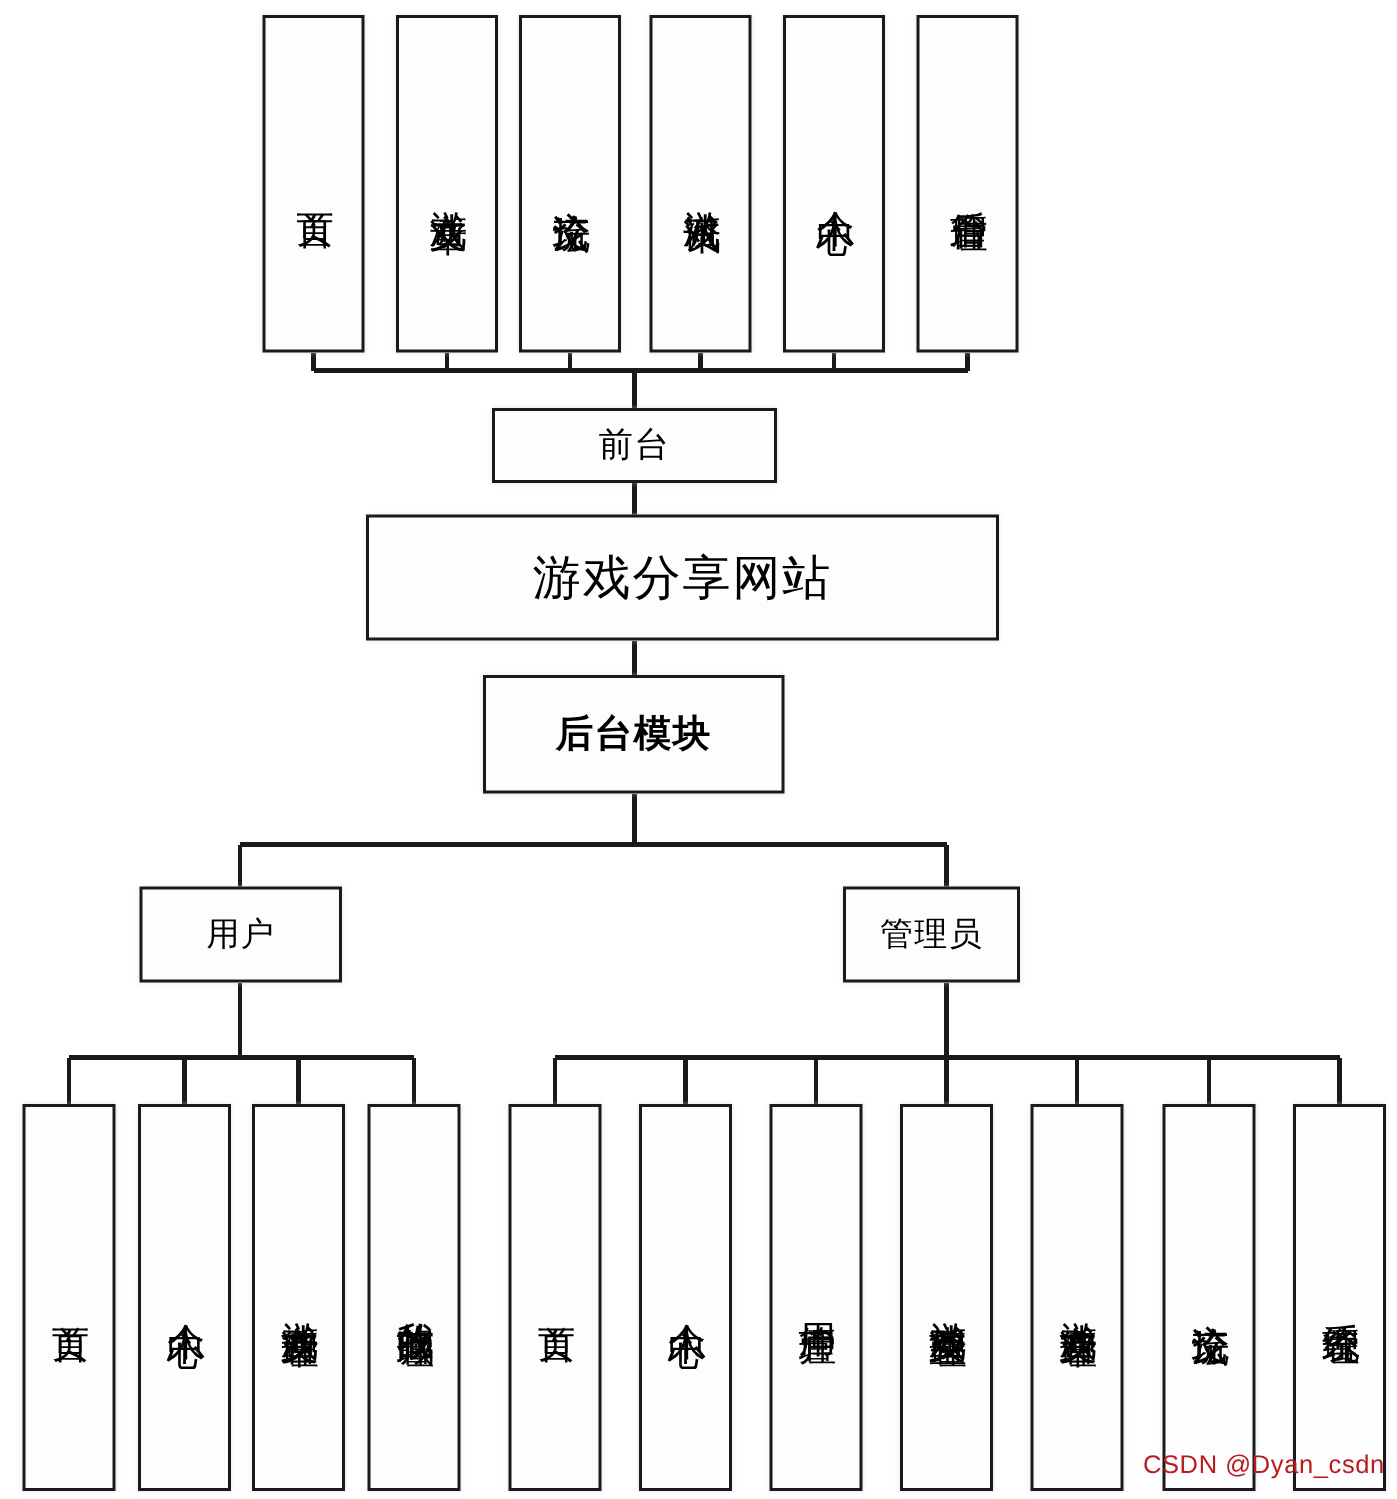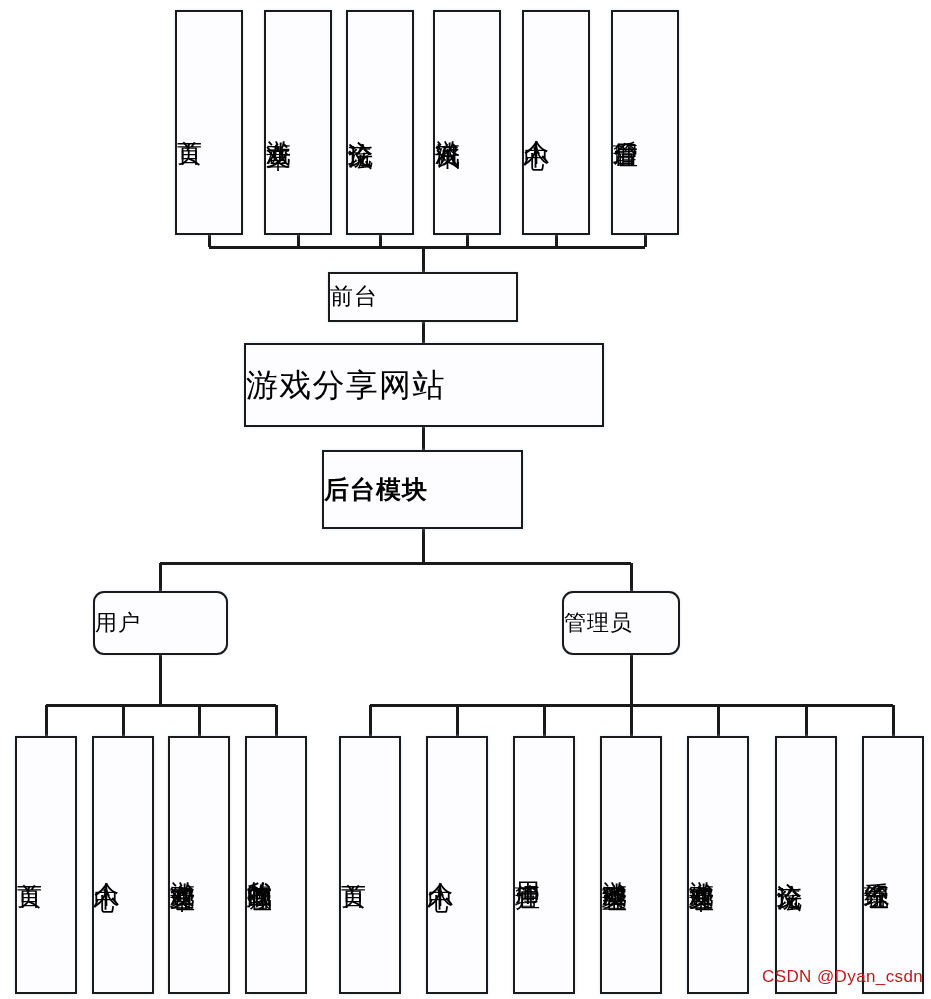--- a/index.html
+++ b/index.html
@@ -28,20 +28,21 @@
     height: 999px;
     pointer-events: none;
   }
   .node {
     position: absolute;
     box-sizing: border-box;
     border: 2px solid #1a1a1a;
     background: #fdfdff;
     display: flex;
     align-items: center;
+    justify-content: center;
     text-align: center;
     line-height: 1.14;
     box-shadow: 0 0 3px rgba(190,205,235,0.55);
   }
   .node .label {
     display: block;
   }
   
   .node.vert .label {
     writing-mode: vertical-rl;
@@ -54,21 +55,21 @@
     font-size: 25px;
   }
   .node.horiz .label {
     writing-mode: horizontal-tb;
     letter-spacing: 0.04em;
     white-space: nowrap;
   }
   .node.lvl-front { font-size: 23px; }
   .node.lvl-root  { font-size: 32px; }
   .node.lvl-back  { font-size: 25px; font-weight: bold; font-family: "Liberation Sans", "DejaVu Sans", sans-serif; }
-  .node.lvl-role  { font-size: 22px; border-radius: 11px; }
+  .node.lvl-role  { font-size: 22px; }
 
   #watermark {
     position: absolute;
     left: 762px;
     top: 967px;
     font-size: 17px;
     font-family: "Liberation Sans", "DejaVu Sans", sans-serif;
     color: #b91c1c;
     letter-spacing: 0.4px;
     white-space: nowrap;
@@ -141,21 +142,21 @@
     <span class="label">个人中心</span>
   </div>
   <div class="node vert" style="left:611px; top:10px; width:68px; height:225px;">
     <span class="label">后台管理</span>
   </div>
 
   <div class="node horiz lvl-front" style="left:328px; top:272px; width:190px; height:50px;">
     <span class="label">前台</span>
   </div>
 
-  <div class="node horiz lvl-root" style="left:244px; top:343px; width:360px; height:84px;">
+  <div class="node horiz lvl-root" style="left:244px; top:343px; width:422px; height:84px;">
     <span class="label">游戏分享网站</span>
   </div>
 
   <div class="node horiz lvl-back" style="left:322px; top:450px; width:201px; height:79px;">
     <span class="label">后台模块</span>
   </div>
 
   <div class="node horiz lvl-role" style="left:93px; top:591px; width:135px; height:64px;">
     <span class="label">用户</span>
   </div>

